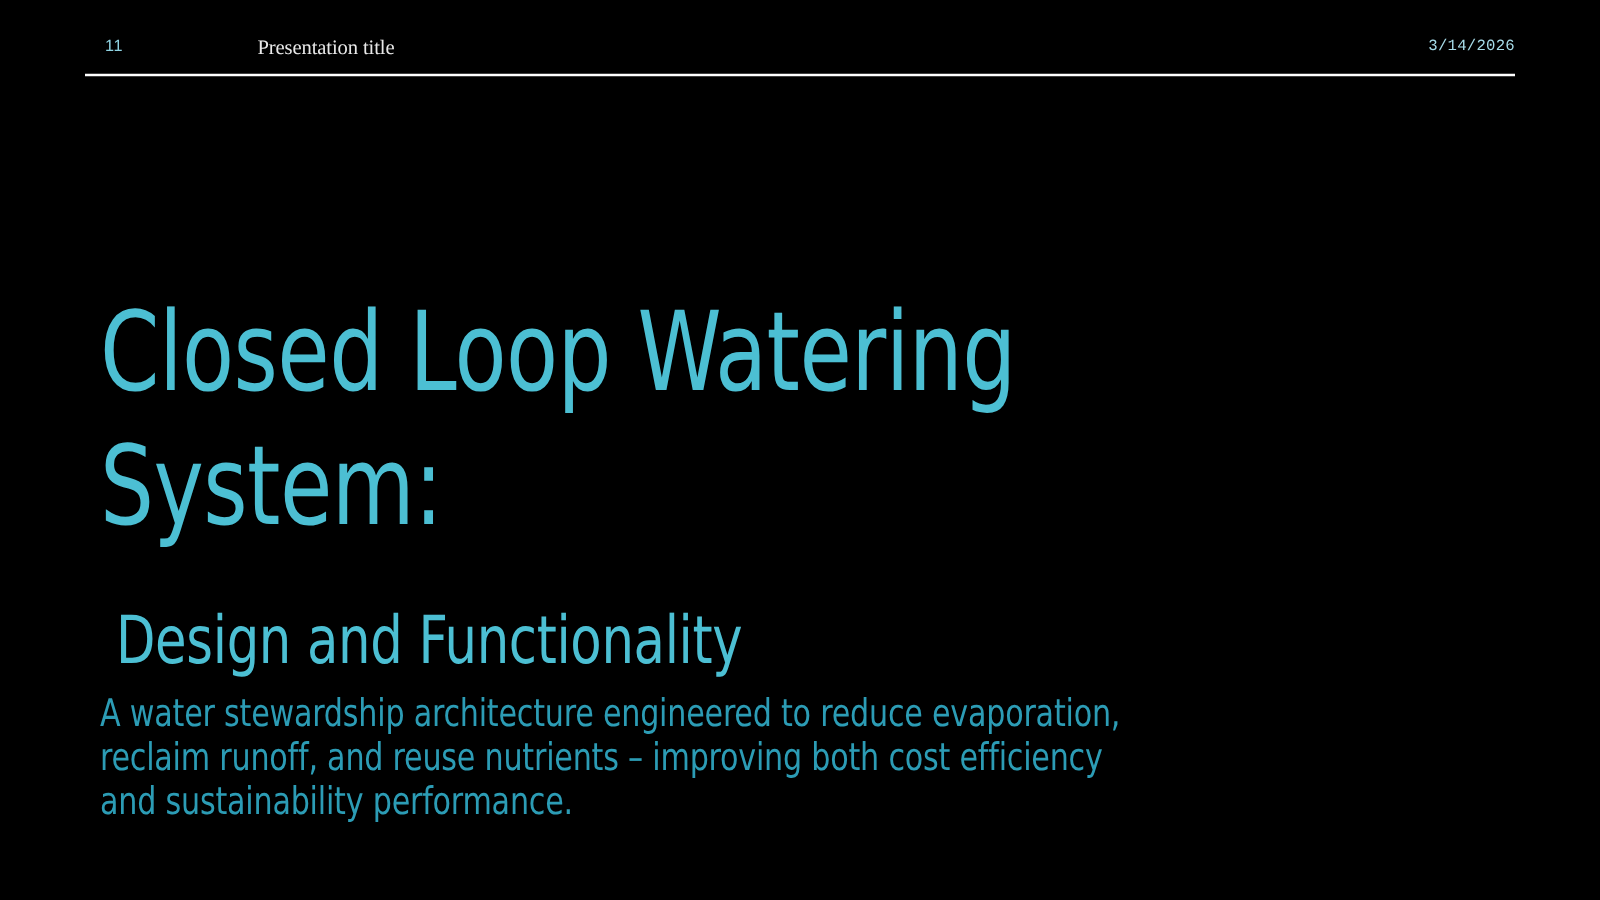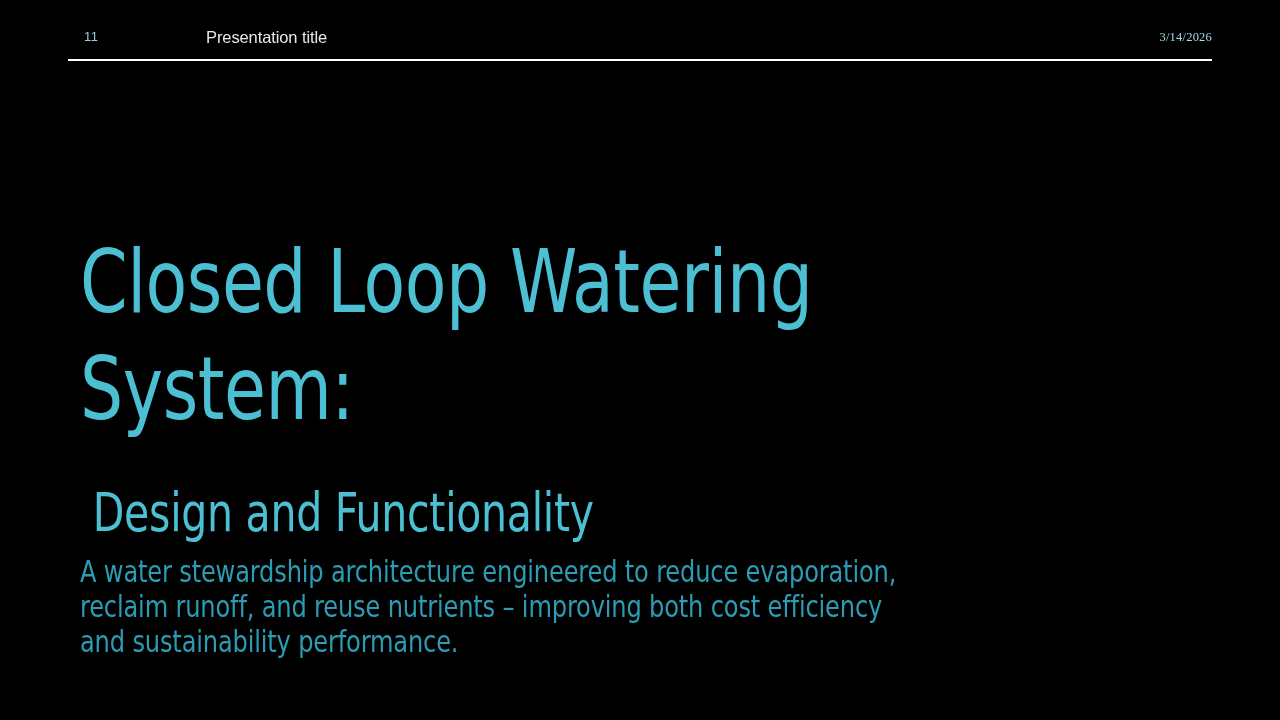--- a/index.html
+++ b/index.html
@@ -40,32 +40,32 @@
     font-family: "Liberation Sans", sans-serif;
     line-height: 1;
   }
 
   .header-title {
     position: absolute;
     left: 206px;
     top: 28px;
     font-size: 16.5px;
     color: #e8e8e8;
-    font-family: Liberation Sans, sans-serif;
+    font-family: Liberation Serif, serif;
     line-height: 1.2;
     letter-spacing: -0.1px;
   }
 
   .header-date {
     position: absolute;
     right: 68px;
     top: 31px;
     font-size: 12.5px;
     color: #a6dbe8;
-    font-family: Liberation Serif, serif;
+    font-family: Liberation Mono, monospace;
     line-height: 1;
     letter-spacing: 0.2px;
   }
 
   .header-rule {
     position: absolute;
     left: 68px;
     top: 59px;
     width: 1144px;
     height: 1.5px;

